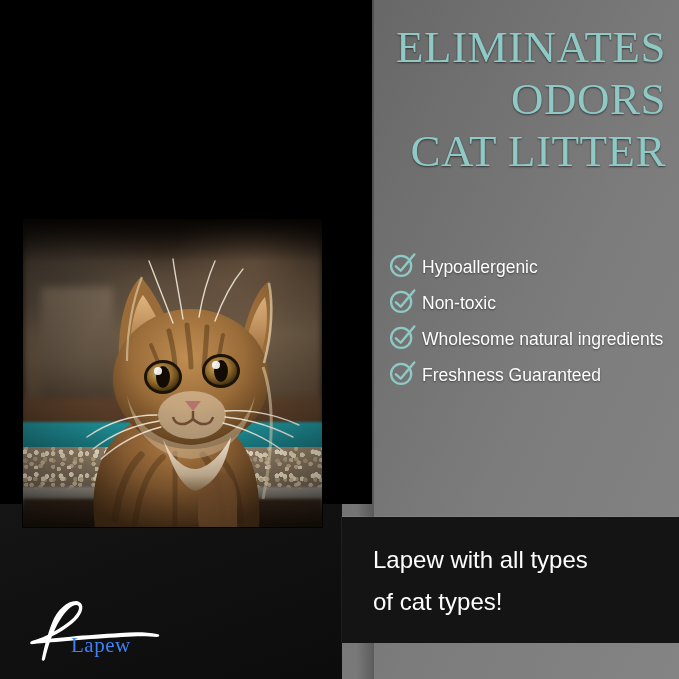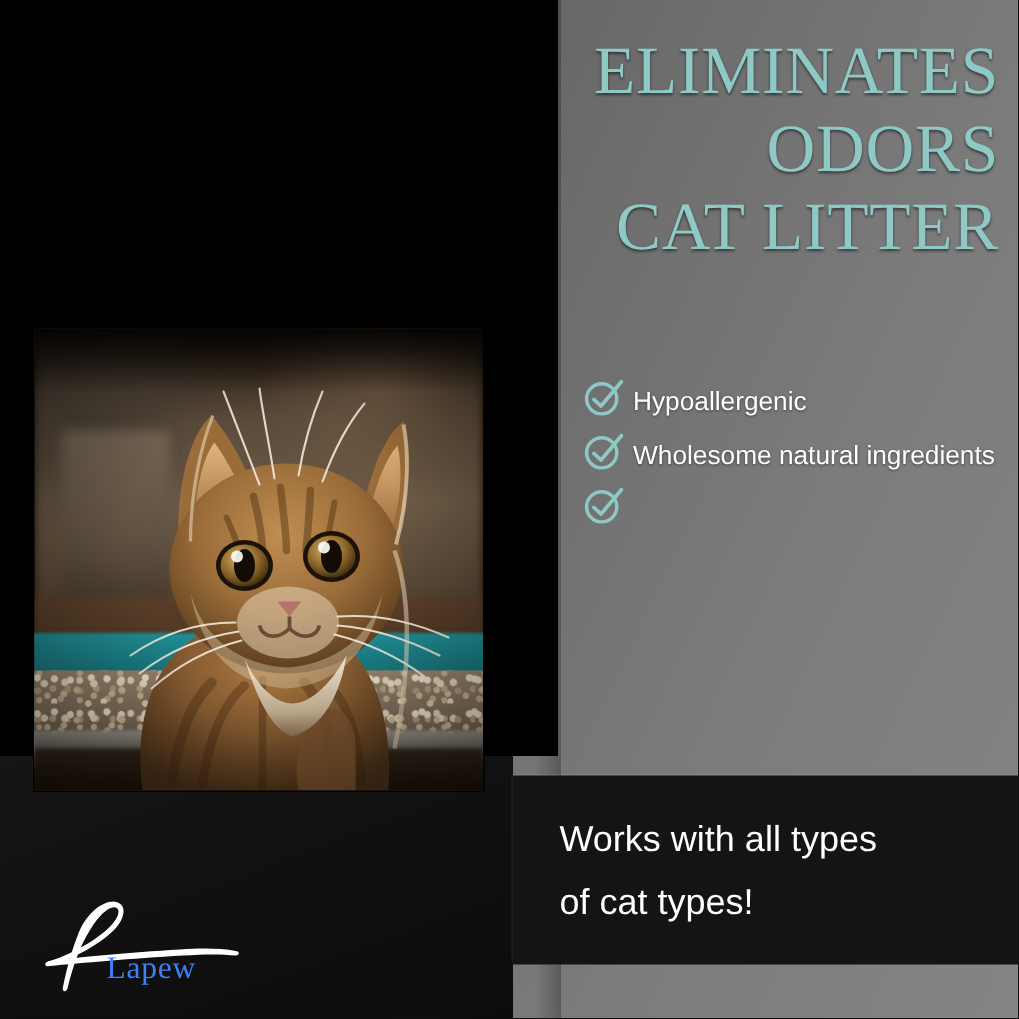--- a/index.html
+++ b/index.html
@@ -370,45 +370,55 @@
     <div class="feature-row">
       <span class="check-wrap">
         <svg width="28" height="28" viewBox="0 0 32 32" aria-hidden="true">
           <circle cx="15" cy="17" r="11.5" fill="none" stroke="#8ec9c5" stroke-width="2.6"></circle>
           <path d="M9 17.5 L14.5 22.5 L30 4" fill="none" stroke="#8ec9c5" stroke-width="2.8" stroke-linecap="round" stroke-linejoin="round"></path>
         </svg>
       </span>
       <span class="feature-text">Hypoallergenic</span>
     </div>
 
+    <div class="feature-row">
+      <span class="check-wrap">
+        <svg width="28" height="28" viewBox="0 0 32 32" aria-hidden="true">
+          <circle cx="15" cy="17" r="11.5" fill="none" stroke="#8ec9c5" stroke-width="2.6"></circle>
+          <path d="M9 17.5 L14.5 22.5 L30 4" fill="none" stroke="#8ec9c5" stroke-width="2.8" stroke-linecap="round" stroke-linejoin="round"></path>
+        </svg>
+      </span>
+      <span class="feature-text">Non-toxic</span>
+    </div>
 
     <div class="feature-row tall">
       <span class="check-wrap">
         <svg width="28" height="28" viewBox="0 0 32 32" aria-hidden="true">
           <circle cx="15" cy="17" r="11.5" fill="none" stroke="#8ec9c5" stroke-width="2.6"></circle>
           <path d="M9 17.5 L14.5 22.5 L30 4" fill="none" stroke="#8ec9c5" stroke-width="2.8" stroke-linecap="round" stroke-linejoin="round"></path>
         </svg>
       </span>
       <span class="feature-text">Wholesome natural ingredients</span>
     </div>
 
     <div class="feature-row">
       <span class="check-wrap">
         <svg width="28" height="28" viewBox="0 0 32 32" aria-hidden="true">
           <circle cx="15" cy="17" r="11.5" fill="none" stroke="#8ec9c5" stroke-width="2.6"></circle>
           <path d="M9 17.5 L14.5 22.5 L30 4" fill="none" stroke="#8ec9c5" stroke-width="2.8" stroke-linecap="round" stroke-linejoin="round"></path>
         </svg>
       </span>
+      <span class="feature-text">Freshness Guaranteed</span>
     </div>
 
   </div>
 
   <div class="caption-box">
     <div class="caption-text">
-      <div>Works with all types</div>
+      <div>Lapew with all types</div>
       <div>of cat types!</div>
     </div>
   </div>
 
   <div class="logo">
     <svg width="145" height="64" viewBox="0 0 145 64" aria-hidden="true">
       <path d="M52 3 C43 3 33 12 28 25 C23 38 20 50 18 60 C17 63 20 64 21 61 C24 48 29 33 36 22 C42 12 49 6 53 7 C57 8 55 15 47 22 C38 30 22 39 8 43 C5 44 6 47 9 46 C26 41 43 31 52 22 C60 14 61 4 52 3 Z" fill="#ffffff"></path>
       <path d="M9 46 C30 44 64 41 98 39 C113 38 124 38 133 39 C136 39 136 36 133 36 C123 34 110 34 96 35 C62 37 28 40 8 43 Z" fill="#ffffff"></path>
     </svg>
     <div class="logo-word">Lapew</div>

